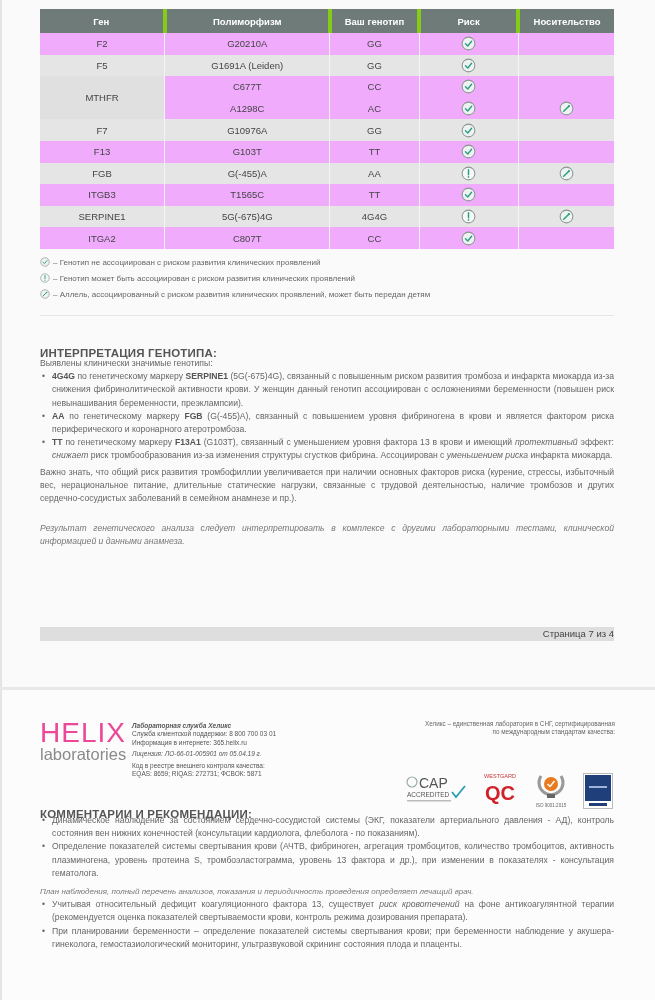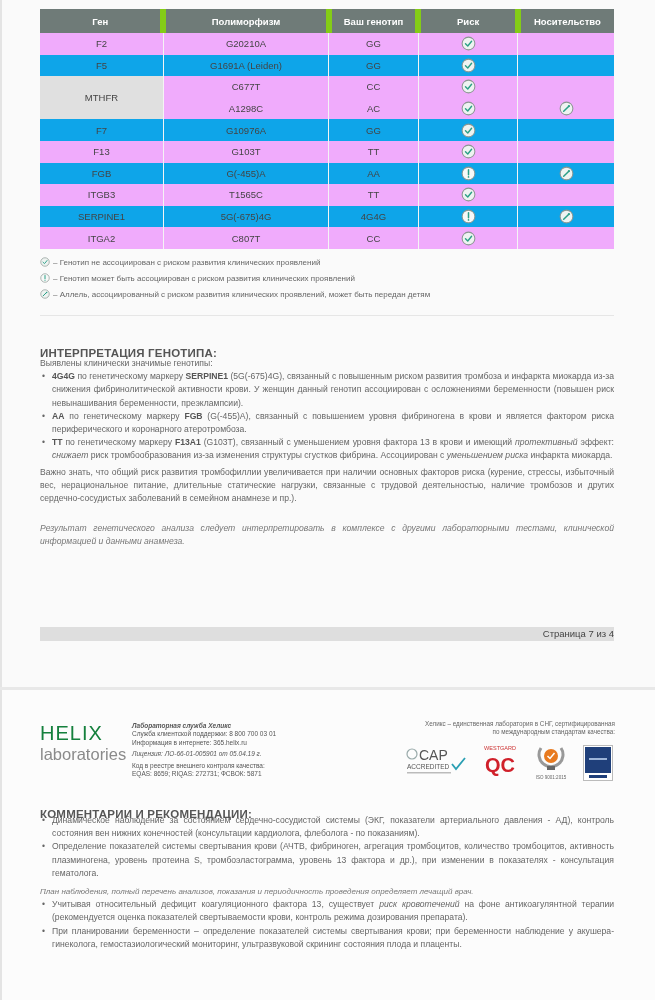--- a/index.html
+++ b/index.html
@@ -2,26 +2,26 @@
 <html><head>
 <meta charset="utf-8">
 <style>
   html, body { margin:0; padding:0; }
   body { width:655px; height:1000px; background:#ffffff; font-family:"Liberation Sans", sans-serif; color:#555; position:relative; overflow:hidden; }
   .page1 { position:absolute; left:0; top:0; width:655px; height:690px; background:#fafafa; border-left:2px solid #e4e4e4; box-sizing:border-box; }
   .page-sep { position:absolute; left:0; top:687px; width:655px; height:3px; background:#e8e8e8; }
   .page2 { position:absolute; left:0; top:690px; width:655px; height:310px; background:#fcfcfc; border-left:2px solid #e4e4e4; box-sizing:border-box; }
 
   table.geno { position:absolute; left:40px; top:9px; width:574px; border-collapse:collapse; font-size:9.5px; color:#444; }
-  table.geno th { background:#6f7b78; color:#fff; font-weight:bold; height:22px; border-right:6px solid #84cc16; text-align:center; font-size:9.5px; }
+  table.geno th { background:#6f7b78; color:#fff; font-weight:bold; height:22px; border-right:4px solid #84cc16; text-align:center; font-size:9.5px; }
   table.geno th:last-child { border-right:none; }
   table.geno td { height:21.6px; text-align:center; border-right:1px solid #f4f4f4; padding:0; }
   table.geno td:last-child { border-right:none; }
   table.geno tr.shade td { background:#f0abfc; }
-  table.geno tr.plain td { background:#0ea5e9; }
+  table.geno tr.plain td { background:#e5e5e5; }
   table.geno td.gene-merged { background:#e0e0e0 !important; }
   .ico { display:inline-block; width:15px; height:15px; vertical-align:middle; }
 
   .legend { position:absolute; left:40px; top:254px; font-size:8px; color:#666; }
   .legend div { height:16px; display:flex; align-items:center; }
   .legend .ico { width:10px; height:10px; margin-right:3px; }
 
   .hr1 { position:absolute; left:40px; top:315px; width:574px; height:1px; background:#e6e6e6; }
 
   .section-title { position:absolute; left:40px; font-size:11.5px; font-weight:bold; color:#555; letter-spacing:0.2px;margin-top:12px; }
@@ -29,27 +29,27 @@
   .body-text p { margin:0; }
   .bul { position:relative; padding-left:12px; margin-top:4px; }
   .bul::before { content:"•"; position:absolute; left:2px; top:0; color:#666; }
   .body-text b { color:#555; }
   .italic { font-style:italic; }
 
   .footer-bar { position:absolute; left:40px; top:627px; width:574px; height:14px; background:#dedede; }
   .footer-bar span { position:absolute; right:0; top:1px; font-size:9.5px; color:#444; }
 
   .logo { position:absolute; left:40px; top:720px; }
-  .logo .helix { font-size:20px; color:#15803d; letter-spacing:1px; line-height:26px; font-weight:normal; }
+  .logo .helix { font-size:28px; color:#ec4899; letter-spacing:1px; line-height:26px; font-weight:normal; }
   .logo .labs { font-size:16.5px; color:#8a8a8a; line-height:16px; }
   .labinfo { position:absolute; left:132px; top:722px; font-size:6.5px; line-height:8.4px; color:#555; }
   .labinfo .t { font-weight:bold; font-style:italic; }
   .labinfo .g { margin-top:3px; }
   .cert-text { position:absolute; left:405px; top:720px; width:210px; text-align:right; font-size:6.3px; line-height:8px; color:#666; }
-  .cert { position:absolute; }
+  .cert { position:absolute;margin-top:28px; }
 </style>
 </head>
 <body>
 
 <svg width="0" height="0" style="position:absolute">
   <defs>
     <symbol id="sym-check" viewBox="0 0 16 16">
       <circle cx="8" cy="8" r="6.8" fill="#eef3f1" stroke="#8a9692" stroke-width="1.1"></circle>
       <path d="M4.8 8.3 L7.2 10.6 L11.3 5.6" fill="none" stroke="#2a9f86" stroke-width="1.5" stroke-linecap="round" stroke-linejoin="round"></path>
     </symbol>

